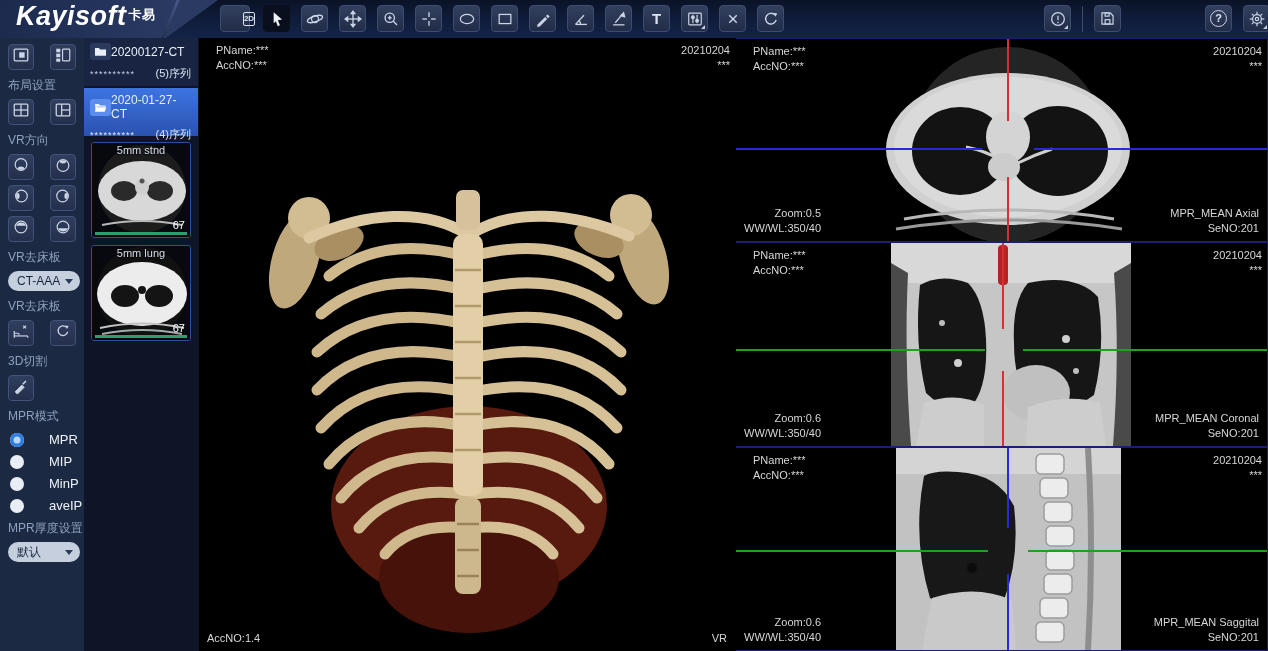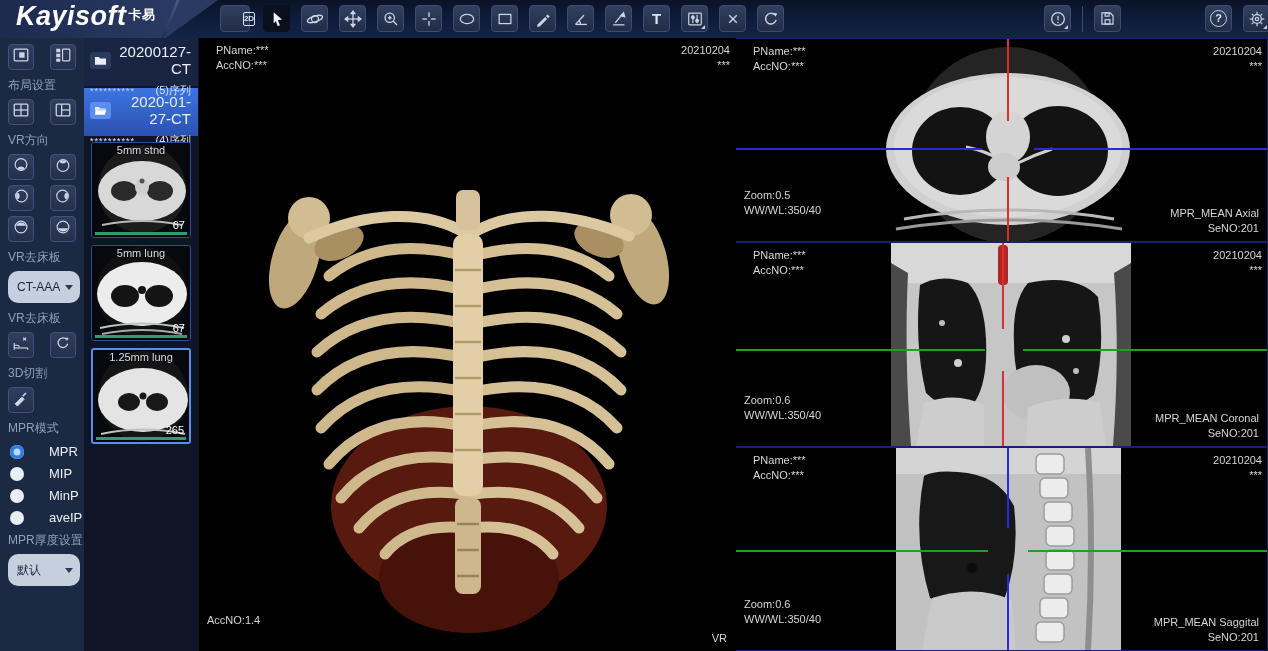--- a/index.html
+++ b/index.html
@@ -35,40 +35,40 @@
   .vdiv { width:1px; height:26px; background:#3c4b6e; }
 
   
   .sidebar { position:absolute; left:0; top:38px; width:84px; height:613px;
              background:#1c2942; padding:6px 8px; z-index:5; }
   .side-label { font-size:12px; color:#8da0bd; margin:7px 0 5px; white-space:nowrap; }
   .btn-row { display:flex; gap:16px; margin-bottom:5px; }
   .sbtn { width:26px; height:26px; border-radius:4px; border:1px solid #42527a;
           background:linear-gradient(180deg,#303e5e,#242f4c); display:flex; align-items:center;
           justify-content:center; cursor:pointer; }
-  .dropdown { width:72px; height:32px; border-radius:10px; background:#c6cfdd; color:#1b2640;
+  .dropdown { width:72px; height:20px; border-radius:10px; background:#c6cfdd; color:#1b2640;
               font-size:12px; display:flex; align-items:center; justify-content:space-between;
               padding:0 7px 0 9px; cursor:pointer; margin:2px 0 2px 0; }
   .chev { width:0; height:0; border-left:4px solid transparent; border-right:4px solid transparent;
           border-top:5px solid #2a3a5c; }
   .radio-row { display:flex; align-items:center; gap:25px; margin:7px 0 7px 2px; cursor:pointer; }
   .radio-dot { width:14px; height:14px; border-radius:50%; background:#e9edf4; flex:0 0 auto; }
   .radio-row.sel .radio-dot { background:#2f7de0; box-shadow:inset 0 0 0 3.5px #2f7de0, inset 0 0 0 10px #bcd7ff; }
   .radio-lab { font-size:13px; color:#eef2f8; }
 
   
   .series-col { position:absolute; left:84px; top:38px; width:114px; height:613px;
                 background:#0d1527; z-index:5; }
   .study { height:48px; padding:5px 7px 4px 6px; margin-bottom:2px; background:#182441; cursor:pointer; }
   .study.sel { background:linear-gradient(180deg,#3d74e2,#2a52af); }
   .study-r1 { display:flex; align-items:center; }
   .study-chip { width:21px; height:17px; border-radius:3px; background:#2a3a5e;
                 display:flex; align-items:center; justify-content:center; flex:0 0 auto; }
   .study.sel .study-chip { background:#5b8dee; }
-  .study-name { flex:1; text-align:right; color:#e9eef7; font-size:15px; }
+  .study-name { flex:1; color:#e9eef7; font-size:12px; }
   .study-r2 { display:flex; justify-content:space-between; align-items:baseline; margin-top:6px; }
   .study-mask { color:#c2cde4; font-size:9px; letter-spacing:1px; }
   .study.sel .study-mask { color:#e4ecfb; }
   .study-count { color:#d9e2f2; font-size:11px; }
 
   .thumbs { padding:4px 0 0 0; display:flex; flex-direction:column; align-items:center; gap:7px; margin-top:2px; }
   .thumb { width:100px; height:96px; border:1px solid #2c4f96; border-radius:3px; position:relative;
            background:#060a14; cursor:pointer; overflow:hidden; }
   .thumb.sel { border:2px solid #5b8dee; }
   .thumb-label { position:absolute; left:0; right:0; top:1px; text-align:center; font-size:11px;
@@ -81,21 +81,21 @@
   .viewport { position:absolute; background:#000; }
   #vr-view { left:198px; top:38px; width:537px; height:613px; border-left:1px solid #0b1322; }
   .mpr { left:735px; width:533px; border:1px solid #1d1d72; }
   #mpr-axial    { top:38px;  height:204px; }
   #mpr-coronal  { top:242px; height:205px; }
   #mpr-sagittal { top:447px; height:204px; }
 
   .ov { position:absolute; font-size:11px; color:#d6d6d6; line-height:15px; z-index:6; }
   .ov.tl { left:17px;  top:5px; }
   .ov.tr { right:5px; top:5px; text-align:right; }
-  .ov.bl { left:8px;  bottom:23px; }
+  .ov.bl { left:8px;  bottom:5px;text-align:right; }
   .ov.br { right:8px; bottom:5px; text-align:right; }
 
   .xline { position:absolute; z-index:5; }
 
   .vp-img { position:absolute; z-index:1; }
 </style>
 </head>
 <body>
 
 <div class="topbar">
@@ -464,34 +464,20 @@
         <ellipse cx="67" cy="50" rx="14" ry="11" fill="#141414"></ellipse>
         <circle cx="50" cy="44" r="4" fill="#141414"></circle>
         <path d="M8 82 Q50 73 92 82" stroke="#c2c2c2" stroke-width="2" fill="none"></path>
         <path d="M10 88 Q50 80 90 88" stroke="#a8a8a8" stroke-width="2" fill="none"></path>
       </svg>
       <span class="thumb-label">5mm lung</span>
       <span class="thumb-num">67</span>
       <span class="thumb-bar"></span>
     </div>
 
-    <div class="thumb sel">
-      <svg width="100" height="96" viewBox="0 0 100 96">
-        <rect width="100" height="96" fill="#07090f"></rect>
-        <circle cx="50" cy="46" r="45" fill="#151515"></circle>
-        <ellipse cx="50" cy="50" rx="45" ry="32" fill="#e4e4e4"></ellipse>
-        <ellipse cx="36" cy="52" rx="11" ry="9" fill="#181818"></ellipse>
-        <ellipse cx="64" cy="52" rx="11" ry="9" fill="#181818"></ellipse>
-        <circle cx="50" cy="46" r="3.5" fill="#181818"></circle>
-        <path d="M8 84 Q50 75 92 84" stroke="#c2c2c2" stroke-width="2" fill="none"></path>
-      </svg>
-      <span class="thumb-label">1.25mm lung</span>
-      <span class="thumb-num">265</span>
-      <span class="thumb-bar"></span>
-    </div>
 
   </div>
 </div>
 
 <div class="viewport" id="vr-view">
   <svg class="vp-img" width="537" height="613" viewBox="0 0 537 613">
     <rect width="537" height="613" fill="#000"></rect>
 
     <ellipse cx="270" cy="468" rx="138" ry="100" fill="#58190f"></ellipse>
     <ellipse cx="270" cy="540" rx="90" ry="55" fill="#471209"></ellipse>

